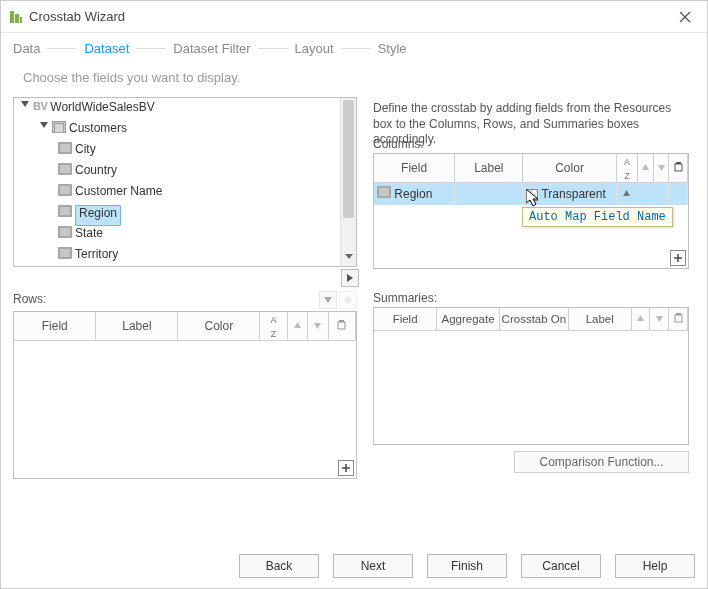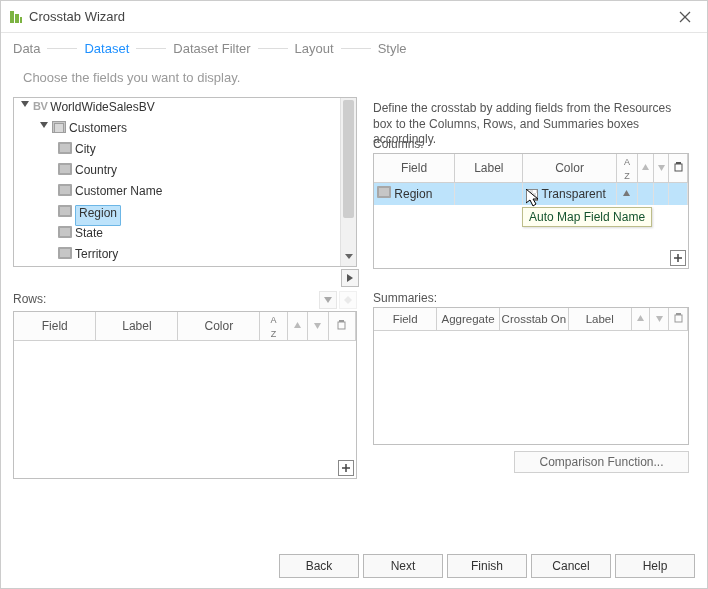--- a/index.html
+++ b/index.html
@@ -50,29 +50,29 @@
 
   .desc-text { position:absolute; left:372px; top:4px; width:316px; color:#555; line-height:1.3;}
   .columns-panel { position:absolute; left:372px; top:40px; width:316px;}
   .col-grid { border:1px solid #c0c0c0; height: 116px; margin-top:2px; position:relative;}
   .col-grid thead th { border-right:1px solid #d0d0d0; border-bottom:1px solid #d0d0d0; height:22px; background:#fcfcfc; font-weight:400; color:#555;}
   .col-grid table { width:100%; border-collapse:collapse; table-layout:fixed;}
   .col-grid tbody td { height:22px; border-right:1px solid #e0e0e0;}
   .col-grid tbody tr.sel td { background:#bde3fb; }
   .trans-sw { width:12px;height:12px;display:inline-block;border:1px solid #888;background:repeating-conic-gradient(#ddd 0 25%, #fff 0 50%) 0 0/6px 6px; vertical-align:middle; margin-right:3px;}
   .cursor-hint{ position:absolute; left:152px; top:35px; pointer-events:none;}
-  .tooltip-box{ position:absolute; left:148px; top:53px; background:#fffff0; border:1px solid #bdbd8a; padding:2px 6px; font-size:12px; color:#14532d; box-shadow:1px 1px 2px rgba(0,0,0,.15); white-space:nowrap;}
+  .tooltip-box{ position:absolute; left:148px; top:53px; background:#fffff0; border:1px solid #bdbd8a; padding:2px 6px; font-size:12px; color:#0369a1; box-shadow:1px 1px 2px rgba(0,0,0,.15); white-space:nowrap;font-family:Liberation Mono, monospace;}
 
   .summaries-panel { position:absolute; left:372px; top:194px; width:316px;}
   .sum-grid { border:1px solid #c0c0c0; height: 138px; margin-top:2px; position:relative;}
   .sum-grid thead th { border-right:1px solid #d0d0d0; border-bottom:1px solid #d0d0d0; height:22px; background:#fcfcfc; font-weight:400; color:#555; font-size:11.5px;}
   .sum-grid table { width:100%; border-collapse:collapse; table-layout:fixed;}
   .comp-btn{ border:1px solid #d0d0d0; background:#fafafa; height:22px; width:175px; margin:6px 0 0 auto; display:flex;align-items:center;justify-content:center; color:#666;}
 
-  .button-bar { position:absolute; bottom:10px; right:12px; display:flex; gap:4px;}
+  .button-bar { position:absolute; bottom:10px; right:12px; display:flex; gap:14px;}
   .btn { width:80px; height:24px; border:1px solid #b8b8b8; background:#f9f9f9; color:#333; display:flex;align-items:center;justify-content:center; cursor:default;}
 </style>
 </head>
 <body>
 
 <div class="titlebar">
   <span class="titlebar-icon">
     <svg width="14" height="14">
         <rect x="1" y="1" width="4" height="12" fill="#7cb342"></rect>
         <rect x="6" y="4" width="4" height="9" fill="#7cb342"></rect>

